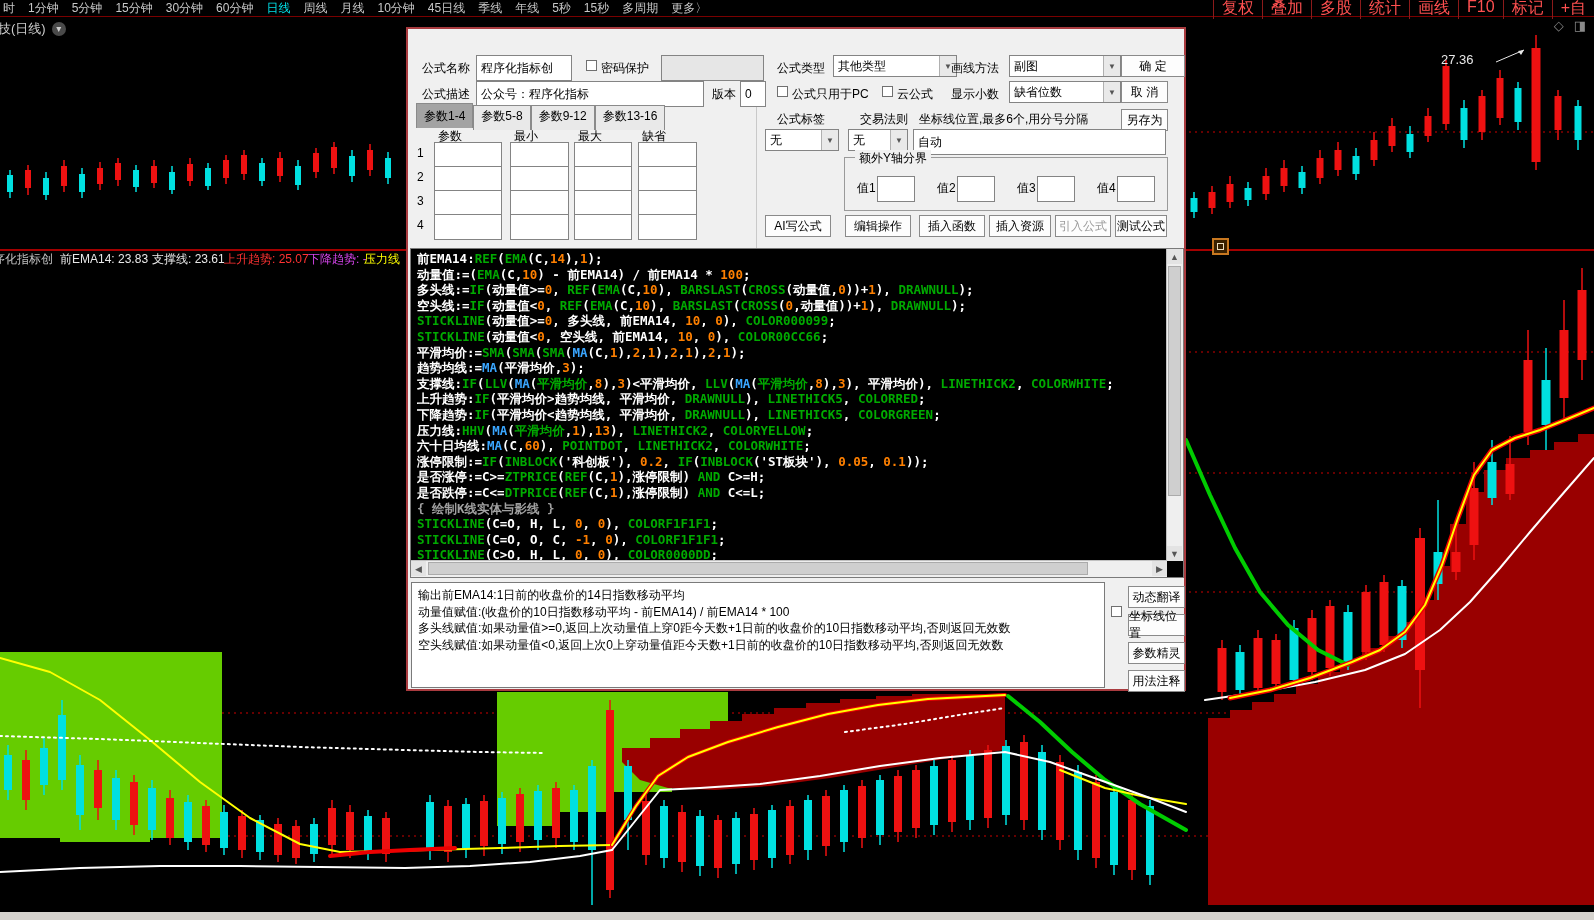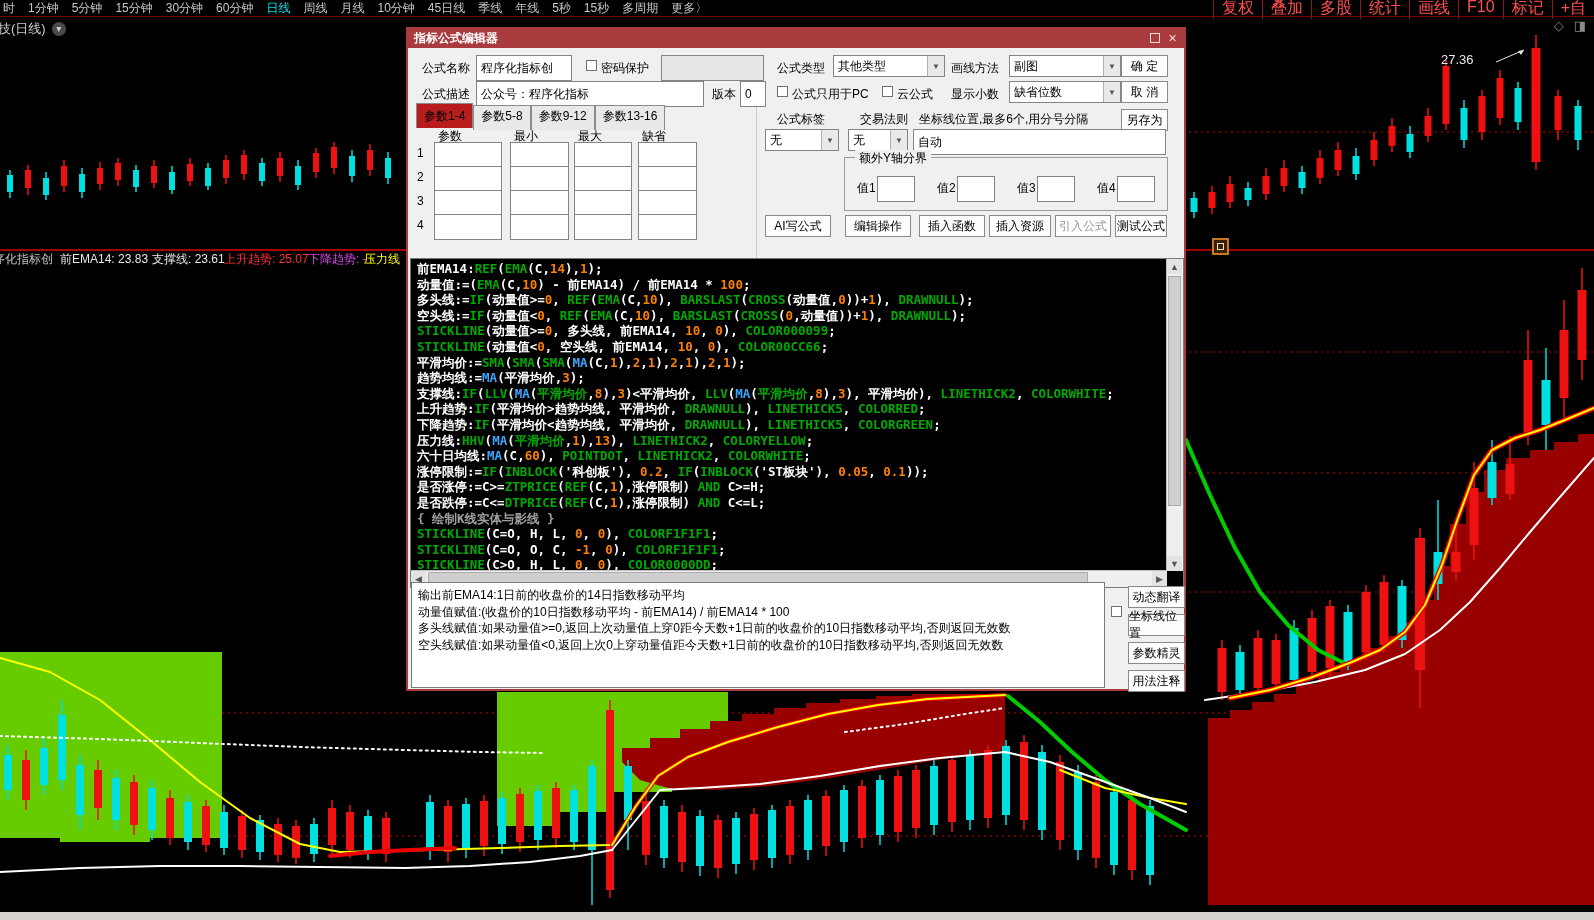--- a/index.html
+++ b/index.html
@@ -45,28 +45,28 @@
       display:flex;align-items:center;}
   .dd .dd-val{flex:1;padding:0 4px;white-space:nowrap;overflow:hidden;}
   .dd .dd-btn{width:16px;align-self:stretch;background:#E9E9E9;border-left:1px solid #B0B0B0;
       display:flex;align-items:center;justify-content:center;font-size:8px;color:#555;}
   .cb{position:absolute;width:11px;height:11px;background:#fff;border:1px solid #707070;box-sizing:border-box;}
   .btn{position:absolute;background:#FDFDFD;border:1px solid #8A8A8A;box-sizing:border-box;
        display:flex;align-items:center;justify-content:center;cursor:default;height:22px;font-size:12px;}
   .btn.disabled{color:#9a9a9a;}
   #tabs{position:absolute;left:8px;top:76px;display:flex;}
   .tab{border:1px solid #8A8A8A;border-bottom:none;background:#E9E9E9;padding:2px 7px 3px 7px;font-size:12px;}
-  .tab.active{background:#b91c1c;position:relative;top:-2px;padding-top:4px;}
+  .tab.active{background:#a3a3a3;position:relative;top:-2px;padding-top:4px;}
   #param-grid .rowlbl{position:absolute;left:9px;width:12px;font-size:12px;}
   #vdivider{position:absolute;left:348px;top:78px;width:1px;height:158px;background:#C9C9C9;}
   #extra-y{position:absolute;left:436px;top:128px;width:322px;height:52px;border:1px solid #9a9a9a;}
   #extra-y legend, #extra-y .legend{position:absolute;top:-8px;left:10px;background:#F0F0F0;padding:0 4px;font-size:12px;}
   
   #code-editor{position:absolute;left:2px;top:219px;width:774px;height:330px;background:#000;
-      border:1px solid #7a7a7a;box-sizing:border-box;overflow:hidden;margin-top:10px;}
+      border:1px solid #7a7a7a;box-sizing:border-box;overflow:hidden;}
   #code-lines{position:absolute;left:6px;top:2px;right:17px;bottom:17px;overflow:hidden;
       font-family:"DejaVu Sans Mono",monospace;font-size:12.5px;font-weight:bold;line-height:15.6px;white-space:pre;}
   .cw{color:#FFFFFF}.cg{color:#00AA00}.cb2{color:#3AA6FF}.cn{color:#FF8000}.ccm{color:#A0A0A0}
   .vscroll{position:absolute;right:0;top:0;width:16px;bottom:16px;background:#EFEFEF;border-left:1px solid #c0c0c0;}
   .hscroll{position:absolute;left:0;bottom:0;height:16px;right:16px;background:#EFEFEF;border-top:1px solid #c0c0c0;}
   .sc-arrow{position:absolute;background:#E3E3E3;color:#555;font-size:9px;display:flex;align-items:center;justify-content:center;}
   .thumb{position:absolute;background:#CFCFCF;border:1px solid #ABABAB;box-sizing:border-box;}
   
   #desc-panel{position:absolute;left:3px;top:553px;width:694px;height:106px;background:#FFFFFF;
       border:1px solid #7a7a7a;box-sizing:border-box;overflow:hidden;padding:4px 6px;font-size:12px;line-height:16.5px;color:#000;}
@@ -413,44 +413,39 @@
       <span style="left: -7px; color: rgb(192, 192, 192);">序化指标创</span>
       <span style="left: 60px; color: rgb(232, 232, 232);">前EMA14: 23.83</span>
       <span style="left: 152px; color: rgb(232, 232, 232);">支撑线: 23.61</span>
       <span style="left: 224px; color: rgb(255, 50, 50);">上升趋势: 25.07</span>
       <span style="left: 308px; color: #d946ef;">下降趋势: -</span>
       <span style="left: 364px; color: rgb(255, 255, 0);">压力线</span>
     </div>
   <div id="pane-icon"></div>
 
   <div id="dialog">
-    <div id="titlebar">
-      <span class="title">指标公式编辑器</span>
-      <span class="win-btn" id="btn-max"></span>
-      <span class="win-btn" id="btn-close">×</span>
-    </div>
 
     <span class="lbl" style="left:14px;top:31px">公式名称</span>
     <div class="inp" style="left:68px;top:26px;width:96px">
         <span>程序化指标创</span>
       </div>
     <span class="cb" style="left:178px;top:31px"></span>
     <span class="lbl" style="left:193px;top:31px">密码保护</span>
     <div class="inp disabled" style="left:253px;top:26px;width:103px"></div>
     <span class="lbl" style="left:369px;top:31px">公式类型</span>
-    <div class="dd" style="left:425px;top:26px;width:112px">
+    <div class="dd" style="left:425px;top:26px;width:124px">
       <span class="dd-val">其他类型</span>
         <span class="dd-btn">▼</span>
       </div>
     <span class="lbl" style="left:543px;top:31px">画线方法</span>
     <div class="dd" style="left:601px;top:26px;width:112px">
       <span class="dd-val">副图</span>
         <span class="dd-btn">▼</span>
       </div>
-    <div class="btn" style="left:713px;top:26px;width:47px">确 定</div>
+    <div class="btn" style="left:713px;top:26px;width:64px">确 定</div>
 
     <span class="lbl" style="left:14px;top:57px">公式描述</span>
     <div class="inp" style="left:68px;top:52px;width:228px">
         <span>公众号：程序化指标</span>
       </div>
     <span class="lbl" style="left:304px;top:57px">版本</span>
     <div class="inp" style="left:332px;top:52px;width:26px">
         <span>0</span>
       </div>
     <span class="cb" style="left:369px;top:57px"></span>

